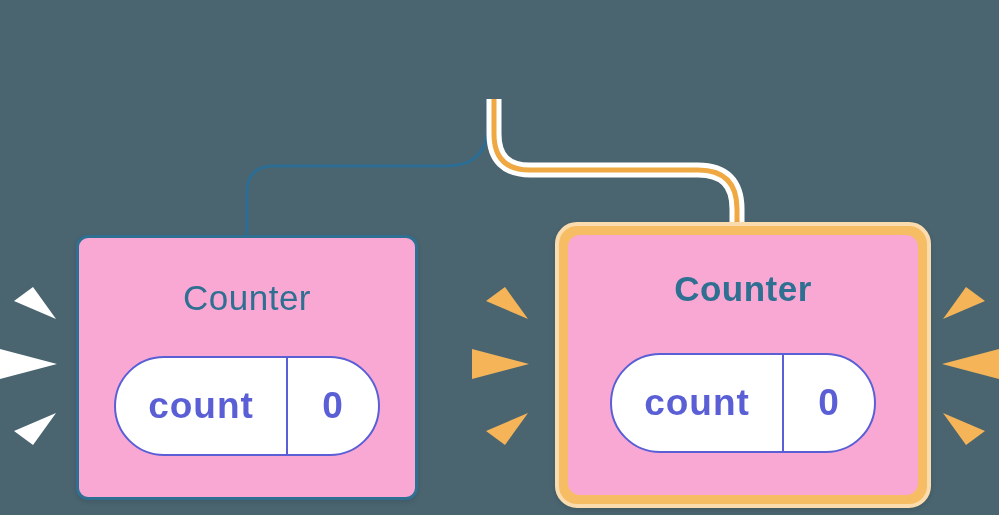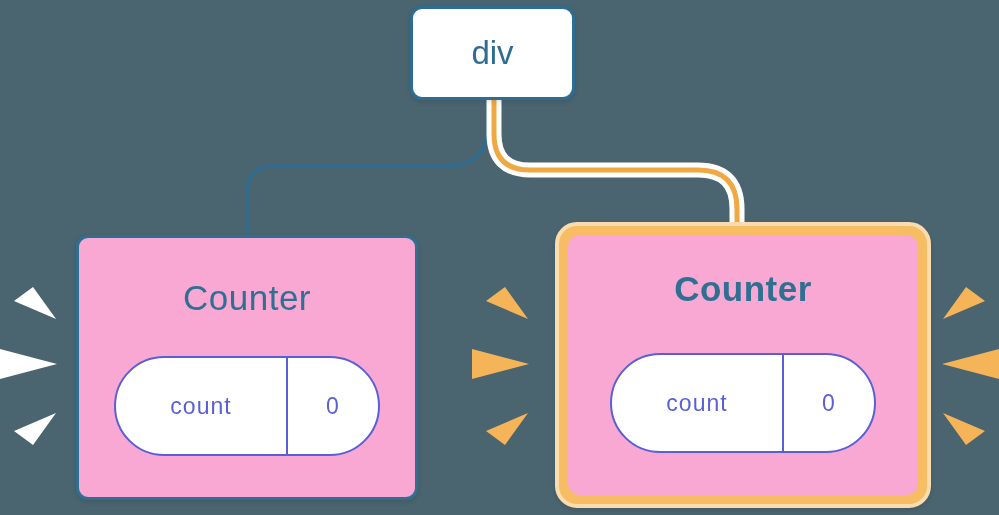--- a/index.html
+++ b/index.html
@@ -40,22 +40,23 @@
     width:100%; height:100%; border-radius:12px;
   }
 
   .card-title { margin-top:40px; font-size:35px; color:#2f7092; letter-spacing:.5px; }
   .card-left  .card-title { font-weight:400; margin-top:40px; }
   .card-right .card-title { font-weight:700; margin-top:34px; }
 
   .pill {
     width:266px; height:100px; box-sizing:border-box;
     border:2px solid #5a5fd6; border-radius:60px;
-    display:flex; color:#5a5fd6; font-size:23px; letter-spacing:1px;
+    display:flex; color:#5a5fd6; font-size:37px; letter-spacing:1px;
     background:#ffffff;
+    font-weight:bold;
   }
   .card-left  .pill { margin-top:38px; }
   .card-right .pill { margin-top:44px; }
   .pill-key { flex:1; display:flex; align-items:center; justify-content:center; }
   .pill-sep { width:2px; background:#5a5fd6; }
   .pill-val { width:90px; display:flex; align-items:center; justify-content:center; }
 </style>
 </head>
 <body>
 
@@ -84,23 +85,20 @@
   </svg>
 
   <svg class="burst flip" style="left:938px; top:285px;" width="61" height="162" viewBox="0 0 61 162">
     <g fill="#f6b458">
       <polygon points="14,16 33,2 56,34"></polygon>
       <polygon points="0,64 0,94 57,79"></polygon>
       <polygon points="14,146 33,160 56,128"></polygon>
     </g>
   </svg>
 
-  <div class="node-root">
-    <span>div</span>
-  </div>
 
   <div class="card card-left">
     <div class="card-title">Counter</div>
     <div class="pill">
       <div class="pill-key">count</div>
       <div class="pill-sep"></div>
       <div class="pill-val">0</div>
     </div>
   </div>
 

